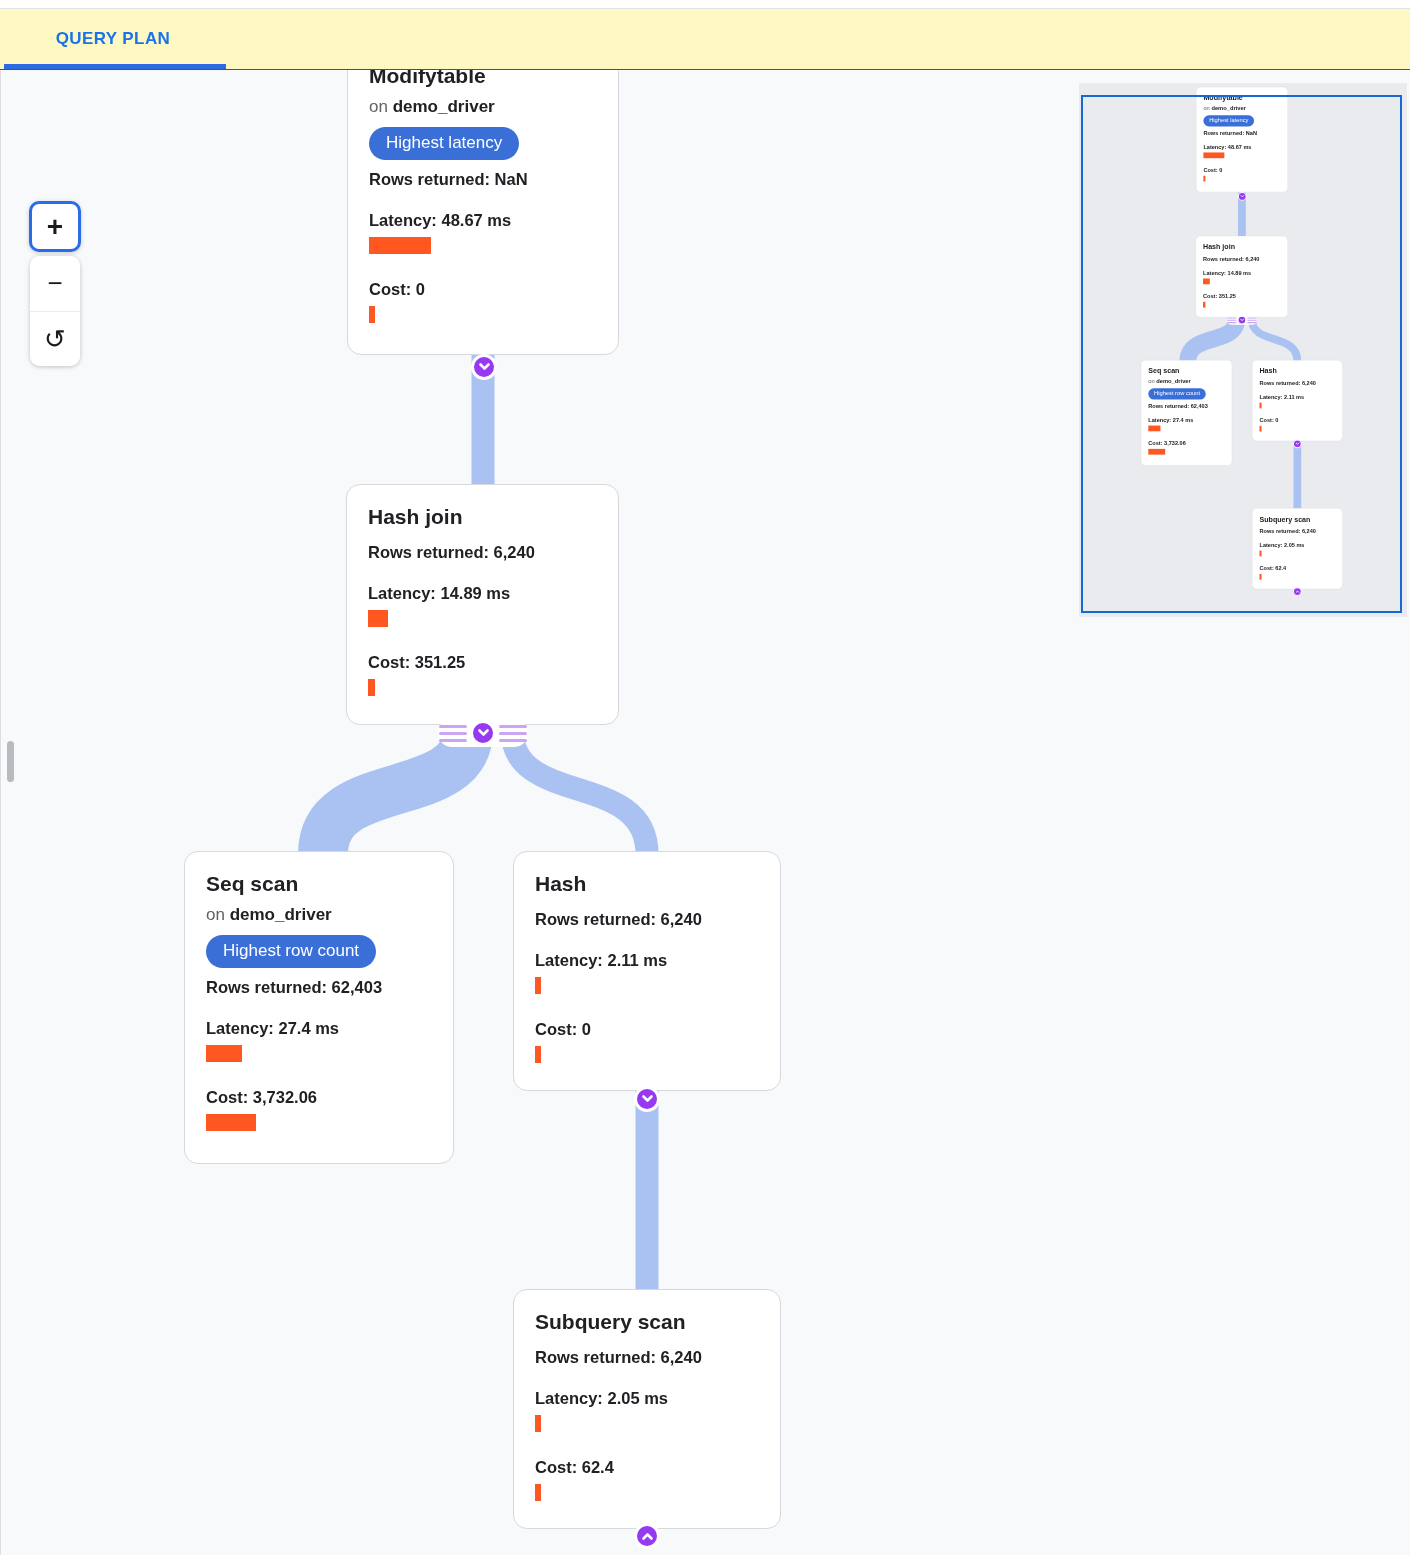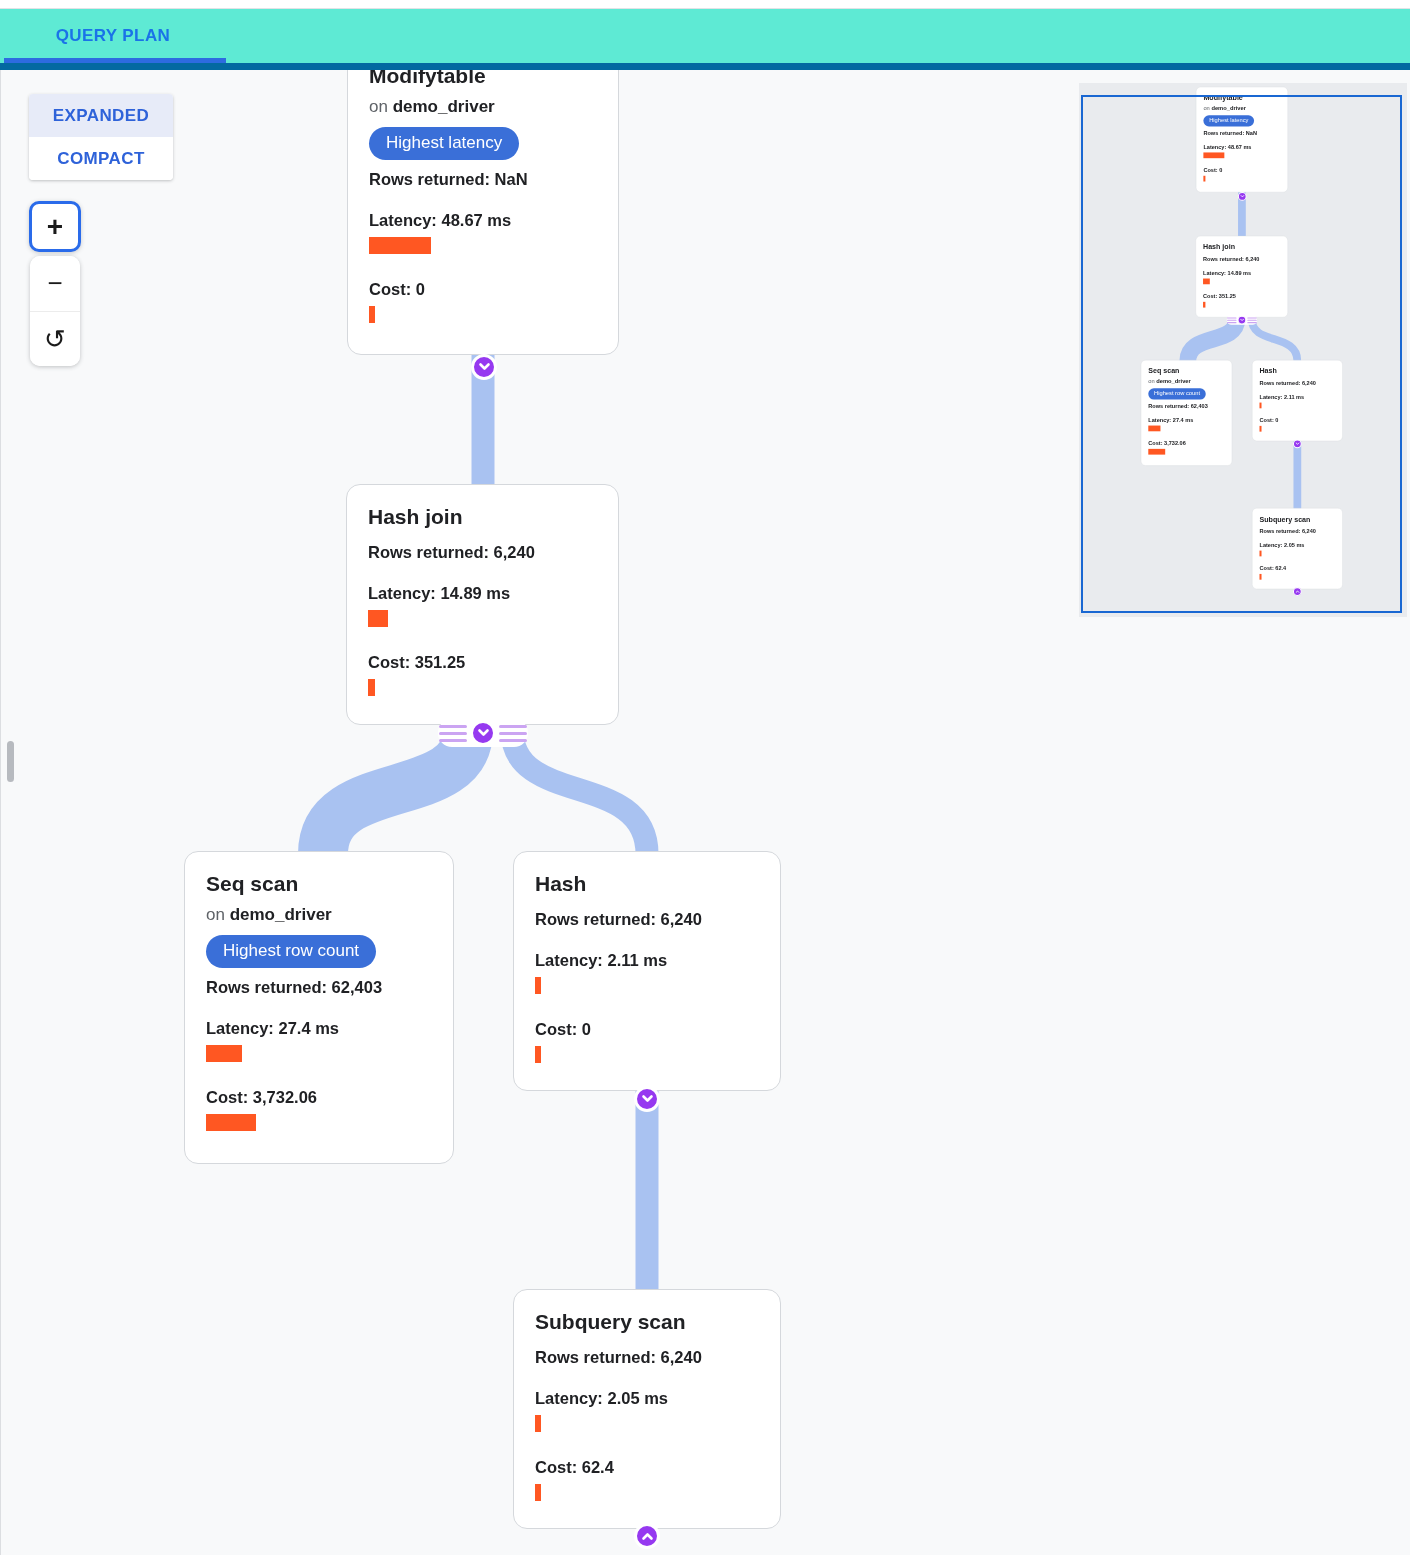--- a/index.html
+++ b/index.html
@@ -2,21 +2,21 @@
 <html><head>
 <meta charset="utf-8">
 <style>
   * { margin:0; padding:0; box-sizing:border-box; }
   html,body { width:1410px; height:1556px; font-family:"Liberation Sans", sans-serif; background:#ffffff; overflow:hidden; }
 
   
   .top-strip { height:9px; background:#ffffff; border-bottom:1px solid #e1e3e6; }
 
   
-  .tabbar { position:relative; height:61px; background:#5eead4; border-bottom:7px solid #0369a1; display:flex; }
+  .tabbar { position:relative; height:61px; background:#fef9c3; border-bottom:1px solid #0369a1; display:flex; }
   .tab { width:226px; display:flex; align-items:center; justify-content:center;
          font-size:17px; font-weight:bold; letter-spacing:.4px; cursor:pointer; }
   .tab.active { color:#1a73e8; }
   .tab.inactive { color:#5f6368; }
   .ink-bar { position:absolute; left:4px; bottom:0; width:222px; height:5px; background:#2d6be0; }
 
   
   .canvas { position:relative; height:1485px; background:#f8f9fa; border-left:1px solid #dcdee1; overflow:hidden; }
 
   .v-scrollbar-thumb { position:absolute; left:6px; top:671px; width:7px; height:41px;
@@ -101,24 +101,20 @@
   <div class="tab active">
     <span>QUERY PLAN</span>
   </div>
   <div class="ink-bar"></div>
 </div>
 
 <div class="canvas">
 
   <div class="v-scrollbar-thumb"></div>
 
-  <div class="view-toggle">
-    <button class="row selected">EXPANDED</button>
-    <button class="row">COMPACT</button>
-  </div>
 
   <div class="zoom-controls">
     <button class="zoom-in-btn">+</button>
     <div class="zoom-stack">
       <button>−</button>
       <button>↺</button>
     </div>
   </div>
 
   <div class="graph" id="graph">

